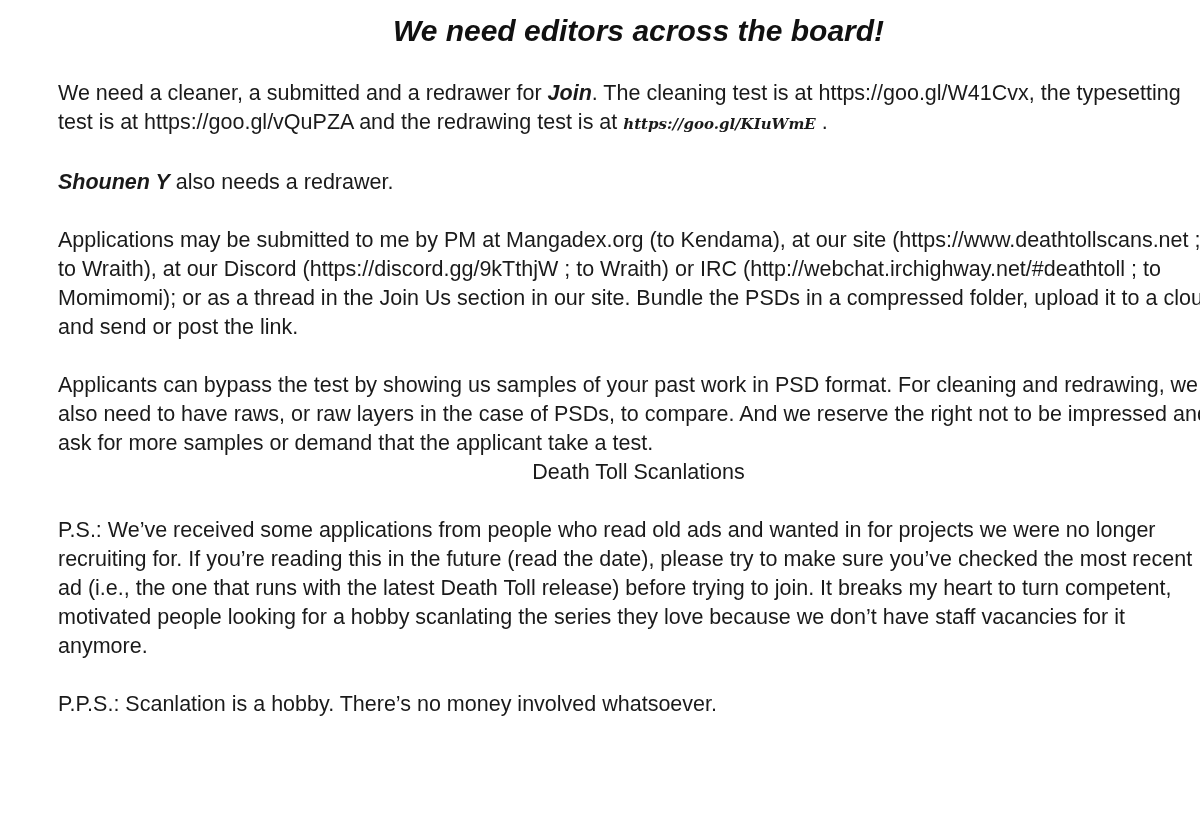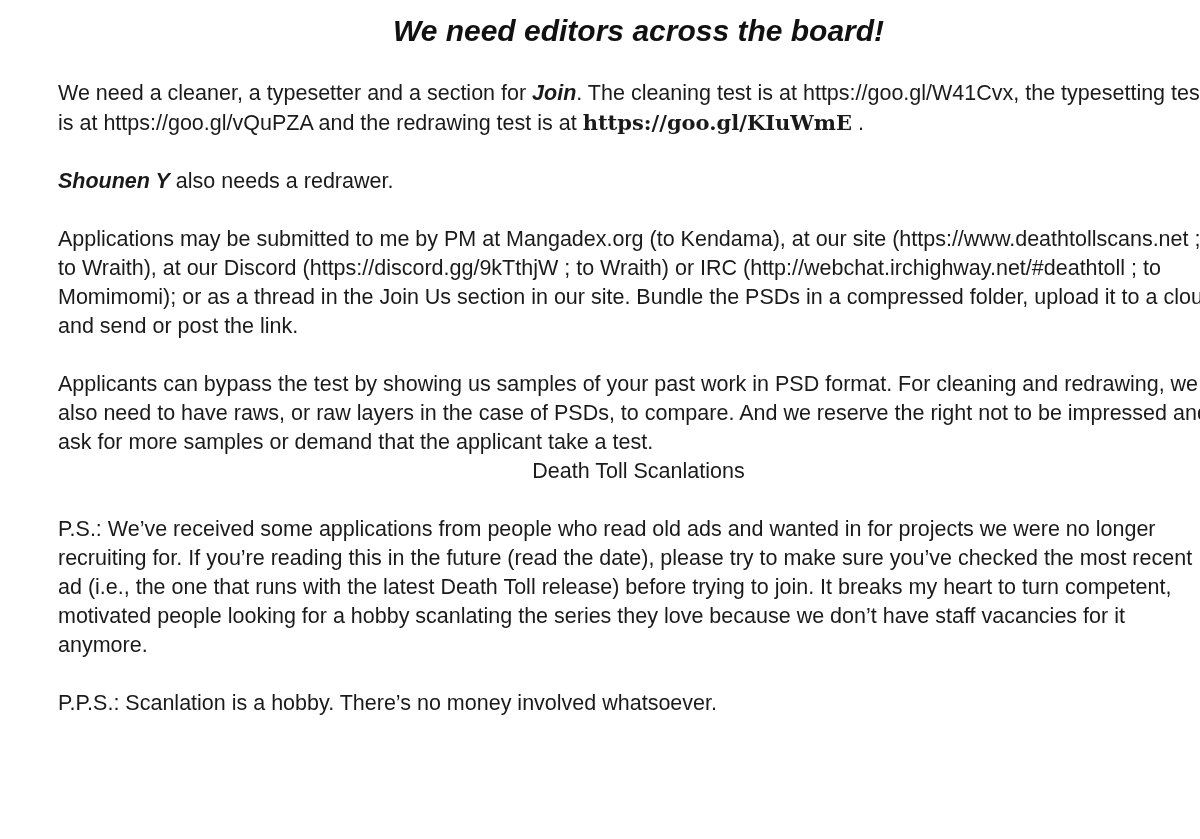--- a/index.html
+++ b/index.html
@@ -25,31 +25,32 @@
     text-align: center;
     color: #111111;
   }
   p.para { margin: 29px 0 0 0; }
   p.tight { margin-top: 0; text-align: center; }
   .right { text-align: right; }
   .bi { font-weight: 700; font-style: italic; }
   .serif-url {
     font-family: "DejaVu Serif", "Liberation Serif", serif;
     font-weight: 700;
-    font-size: 21px;
+    font-size: 15px;
+    font-style: italic;
   }
 </style>
 </head>
 <body>
 
 <div class="page">
 
   <h1 class="title">We need editors across the board!</h1>
 
-  <p class="para"><span>We need a cleaner, a typesetter and a section for </span><span class="bi">Join</span><span>. The cleaning test is at https://goo.gl/W41Cvx, the typesetting test is at https://goo.gl/vQuPZA and the redrawing test is at </span><span class="serif-url">https://goo.gl/KIuWmE</span><span> .</span></p>
+  <p class="para"><span>We need a cleaner, a submitted and a redrawer for </span><span class="bi">Join</span><span>. The cleaning test is at https://goo.gl/W41Cvx, the typesetting test is at https://goo.gl/vQuPZA and the redrawing test is at </span><span class="serif-url">https://goo.gl/KIuWmE</span><span> .</span></p>
 
   <p class="para"><span class="bi">Shounen Y</span><span> also needs a redrawer.</span></p>
 
   <p class="para">Applications may be submitted to me by PM at Mangadex.org (to Kendama), at our site (https://www.deathtollscans.net ; to Wraith), at our Discord (https://discord.gg/9kTthjW ; to Wraith) or IRC (http://webchat.irchighway.net/#deathtoll ; to Momimomi); or as a thread in the Join Us section in our site. Bundle the PSDs in a compressed folder, upload it to a cloud and send or post the link.</p>
 
   <p class="para">Applicants can bypass the test by showing us samples of your past work in PSD format. For cleaning and redrawing, we also need to have raws, or raw layers in the case of PSDs, to compare. And we reserve the right not to be impressed and ask for more samples or demand that the applicant take a test.</p>
 
 
   <p class="para right tight">Death Toll Scanlations</p>
 

